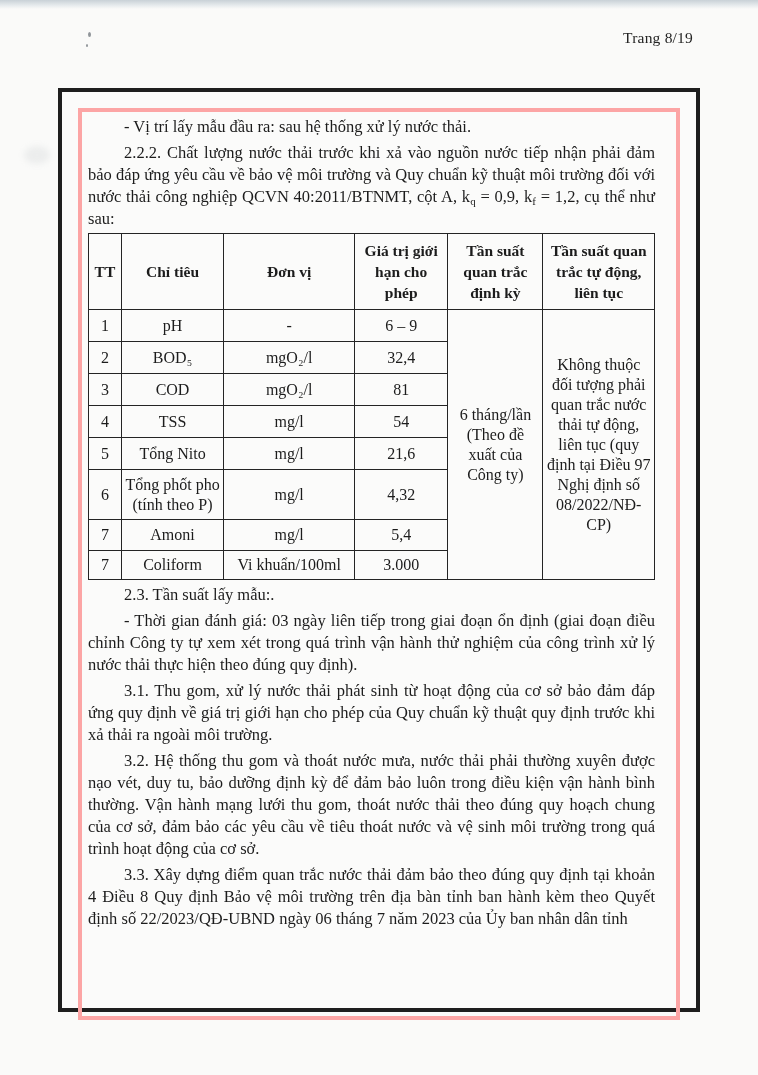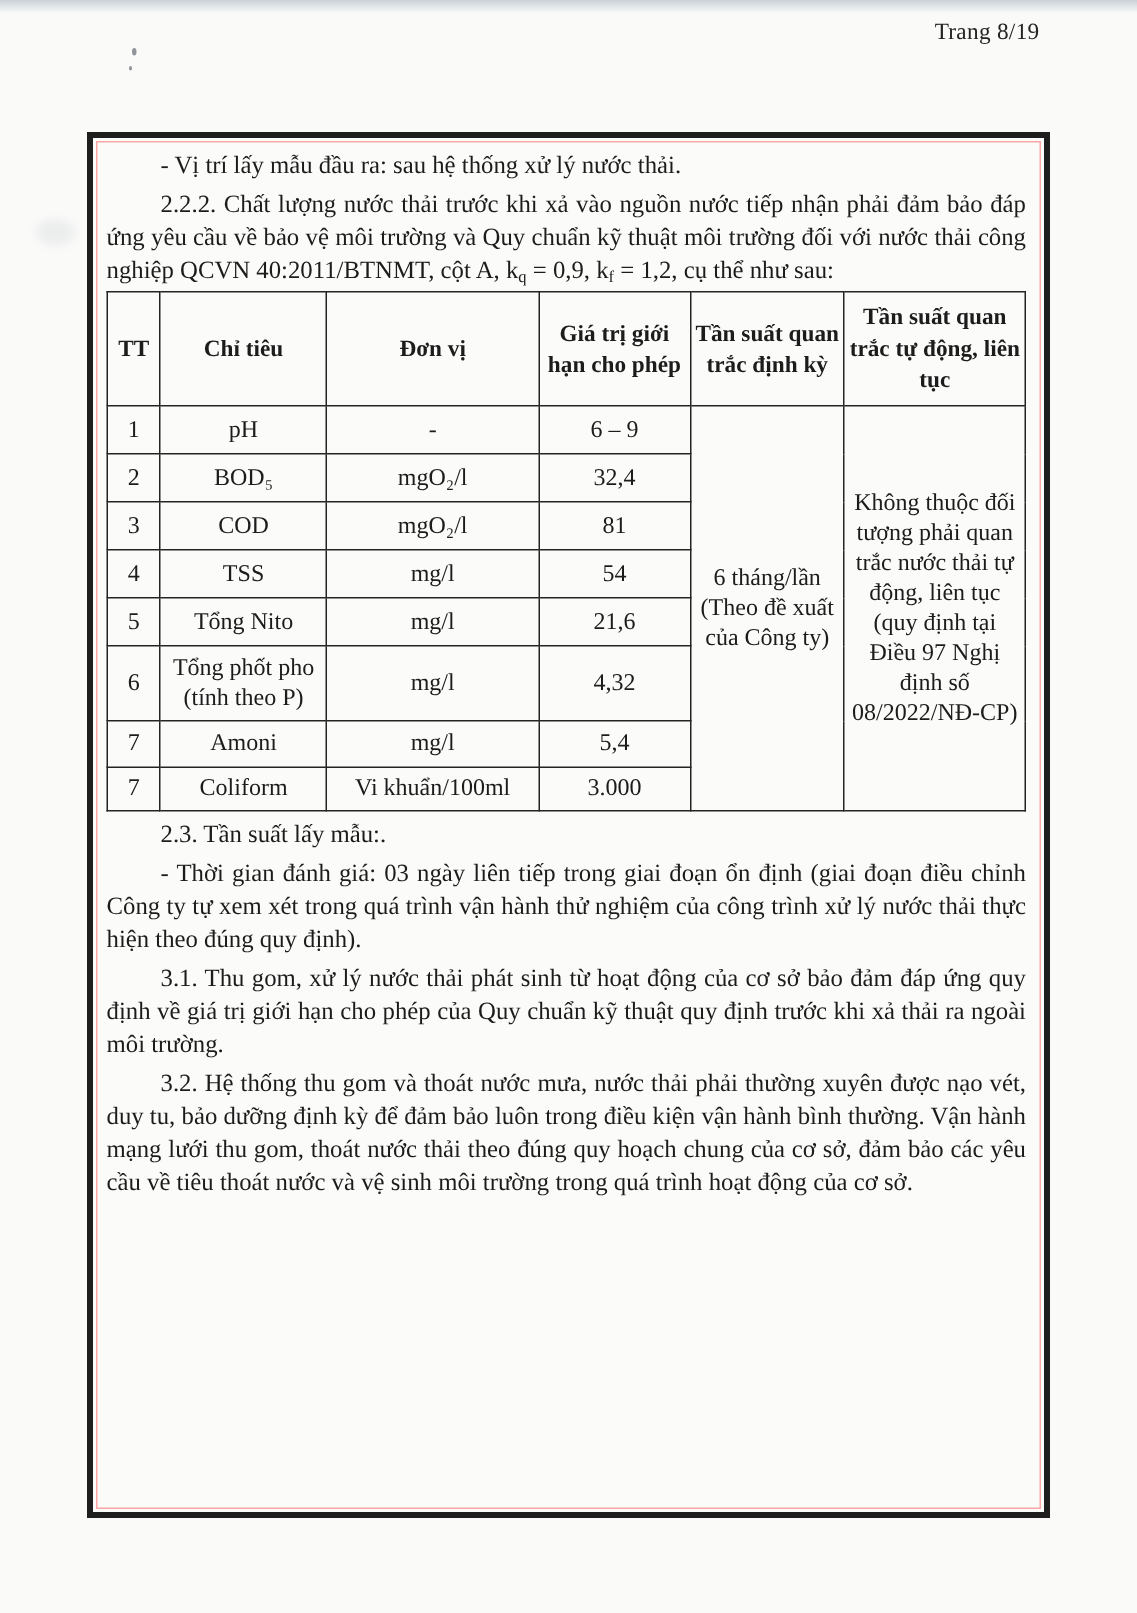--- a/index.html
+++ b/index.html
@@ -17,34 +17,34 @@
     position:absolute;top:0;left:0;width:758px;height:9px;
     background:linear-gradient(to bottom,#c9d1d7,#e9edef 65%,#fafaf9);
   }
   .speck{position:absolute;background:#90959a;border-radius:50%;}
   .speck.s1{left:88px;top:32px;width:3px;height:5px;}
   .speck.s2{left:86px;top:44px;width:2px;height:3px;}
   .smudge{position:absolute;left:24px;top:146px;width:26px;height:18px;
     background:#aeb4b8;opacity:.18;border-radius:50%;filter:blur(3px);}
 
   .page-number{
-    position:absolute;top:13px;right:65px;
+    position:absolute;top:29px;right:65px;
     font-size:15.5px;letter-spacing:.2px;color:#242424;
   }
 
   .content-box{
     position:absolute;left:58px;top:88px;width:642px;height:924px;
     border:4px solid #1e1e1e;
     background:#fbfbfa;
   }
   .content-inner{
-    border:1px solid #fca5a5;
-    margin:2px;
+    border:4px solid #fca5a5;
+    margin:16px;
     height:calc(100% - 4px);
-    padding:4px 9px 0 6px;
+    padding:4px 21px 0 6px;
     overflow:hidden;
   }
 
   .para{
     margin:4px 0 0;
     font-size:16.5px;
     line-height:22px;
     text-align:justify;
     text-indent:36px;
   }
@@ -166,15 +166,16 @@
             <td class="c-unit">Vi khuẩn/100ml</td>
             <td class="c-val">3.000</td>
           </tr>
         </tbody>
     </table>
 
     <p class="para">2.3. Tần suất lấy mẫu:.</p>
     <p class="para">- Thời gian đánh giá: 03 ngày liên tiếp trong giai đoạn ổn định (giai đoạn điều chỉnh Công ty tự xem xét trong quá trình vận hành thử nghiệm của công trình xử lý nước thải thực hiện theo đúng quy định).</p>
     <p class="para">3.1. Thu gom, xử lý nước thải phát sinh từ hoạt động của cơ sở bảo đảm đáp ứng quy định về giá trị giới hạn cho phép của Quy chuẩn kỹ thuật quy định trước khi xả thải ra ngoài môi trường.</p>
     <p class="para">3.2.  Hệ thống thu gom và thoát nước mưa, nước thải phải thường xuyên được nạo vét, duy tu, bảo dưỡng định kỳ để đảm bảo luôn trong điều kiện vận hành bình thường. Vận hành mạng lưới thu gom, thoát nước thải theo đúng quy hoạch chung của cơ sở, đảm bảo các yêu cầu về tiêu thoát nước và vệ sinh môi trường trong quá trình hoạt động của cơ sở.</p>
+    <p class="para">3.3. Xây dựng điểm quan trắc nước thải đảm bảo theo đúng quy định tại khoản 4 Điều 8 Quy định Bảo vệ môi trường trên địa bàn tỉnh ban hành kèm theo Quyết định số 22/2023/QĐ-UBND ngày 06 tháng 7 năm 2023 của Ủy ban nhân dân tỉnh</p>
 
   </div>
 </div>
 
 </body></html>

